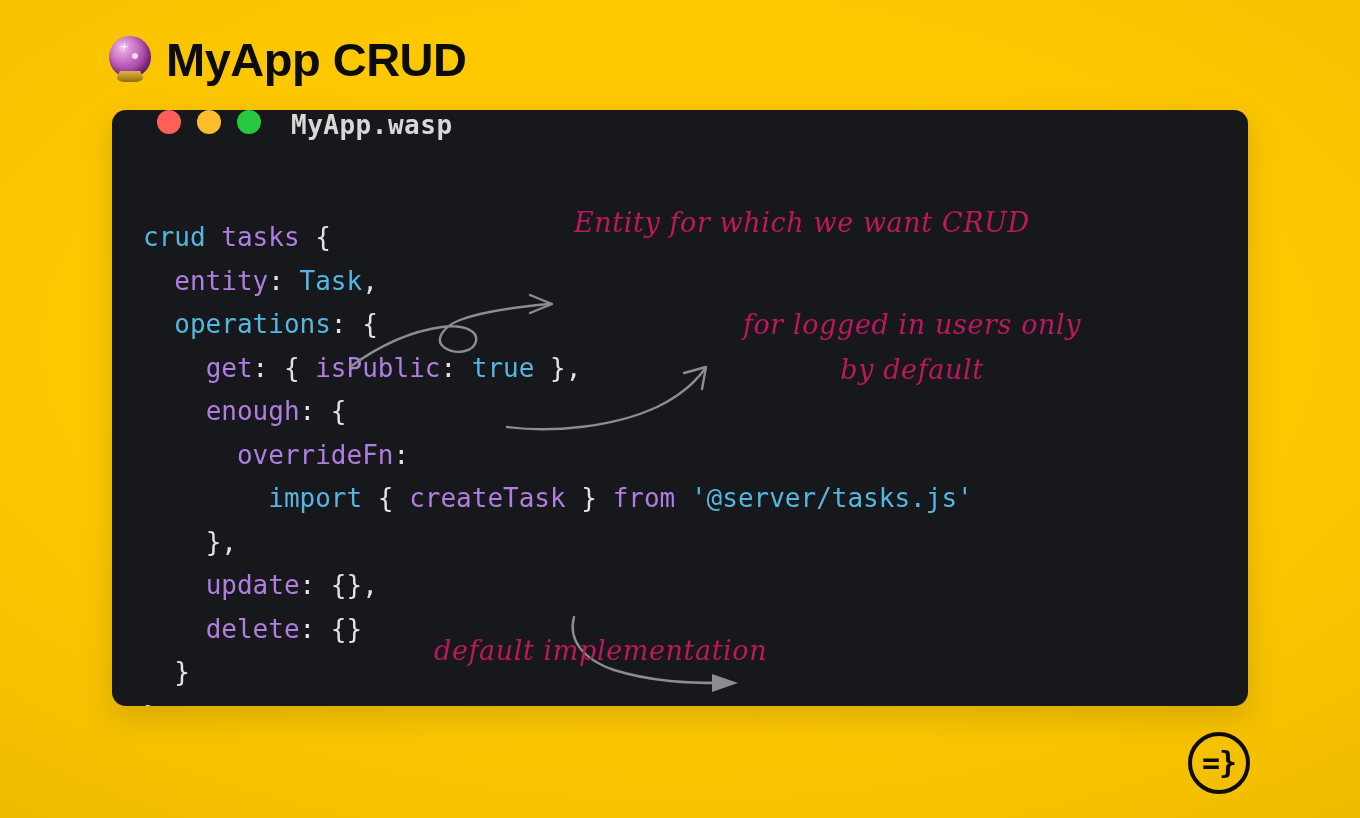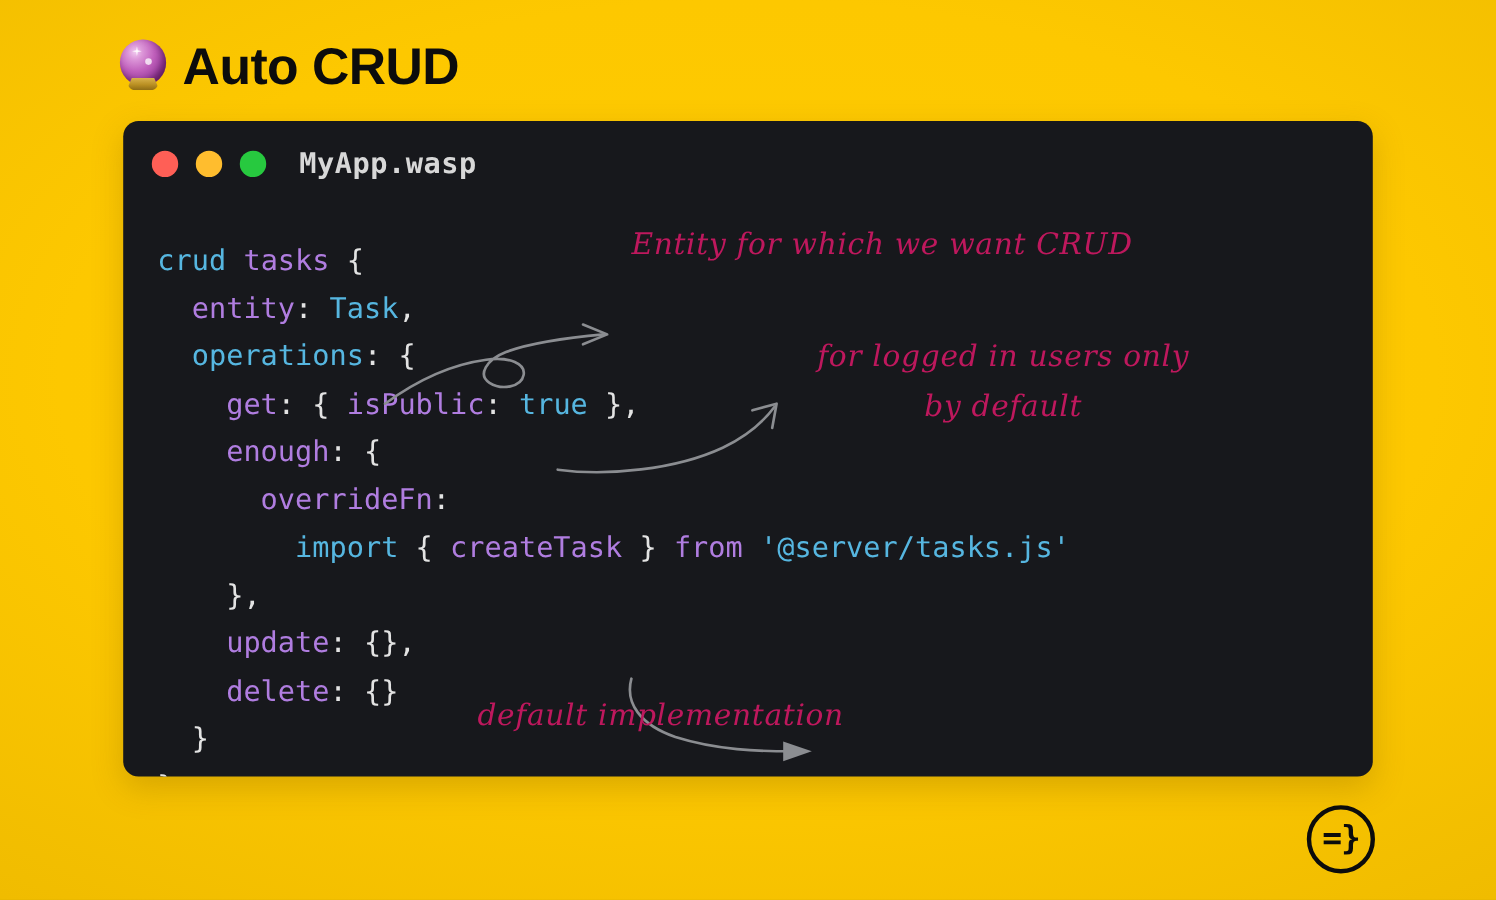--- a/index.html
+++ b/index.html
@@ -86,22 +86,21 @@
     border-radius: 14px;
     box-shadow: 0 10px 28px rgba(120,85,0,.25);
     overflow: hidden;
   }
   #titlebar {
     position: absolute;
     left: 0; top: 0;
     height: 78px;
     width: 100%;
     display: flex;
-    align-items: center;
-    padding-left: 26px;
+    padding-left: 45px;
     box-sizing: border-box;
   }
   .dot { width: 24px; height: 24px; border-radius: 50%; margin-right: 16px; flex: 0 0 auto; }
   .dot.red    { background: #ff5f56; }
   .dot.yellow { background: #ffbd2e; }
   .dot.green  { background: #27c93f; }
   #window-filename {
     margin-left: 14px;
     color: #d8d8d8;
     font-family: "DejaVu Sans Mono", monospace;
@@ -193,21 +192,21 @@
 </head>
 <body>
 
 <div id="header">
   <div id="crystal-ball">
     <div class="ball"></div>
     <div class="spark1"></div>
     <div class="spark2"></div>
     <div class="stand"></div>
   </div>
-  <div id="page-title">Auto CRUD</div>
+  <div id="page-title">MyApp CRUD</div>
 </div>
 
 <div id="code-window">
 
   <div id="titlebar">
     <span class="dot red"></span>
     <span class="dot yellow"></span>
     <span class="dot green"></span>
     <span id="window-filename">MyApp.wasp</span>
   </div>

